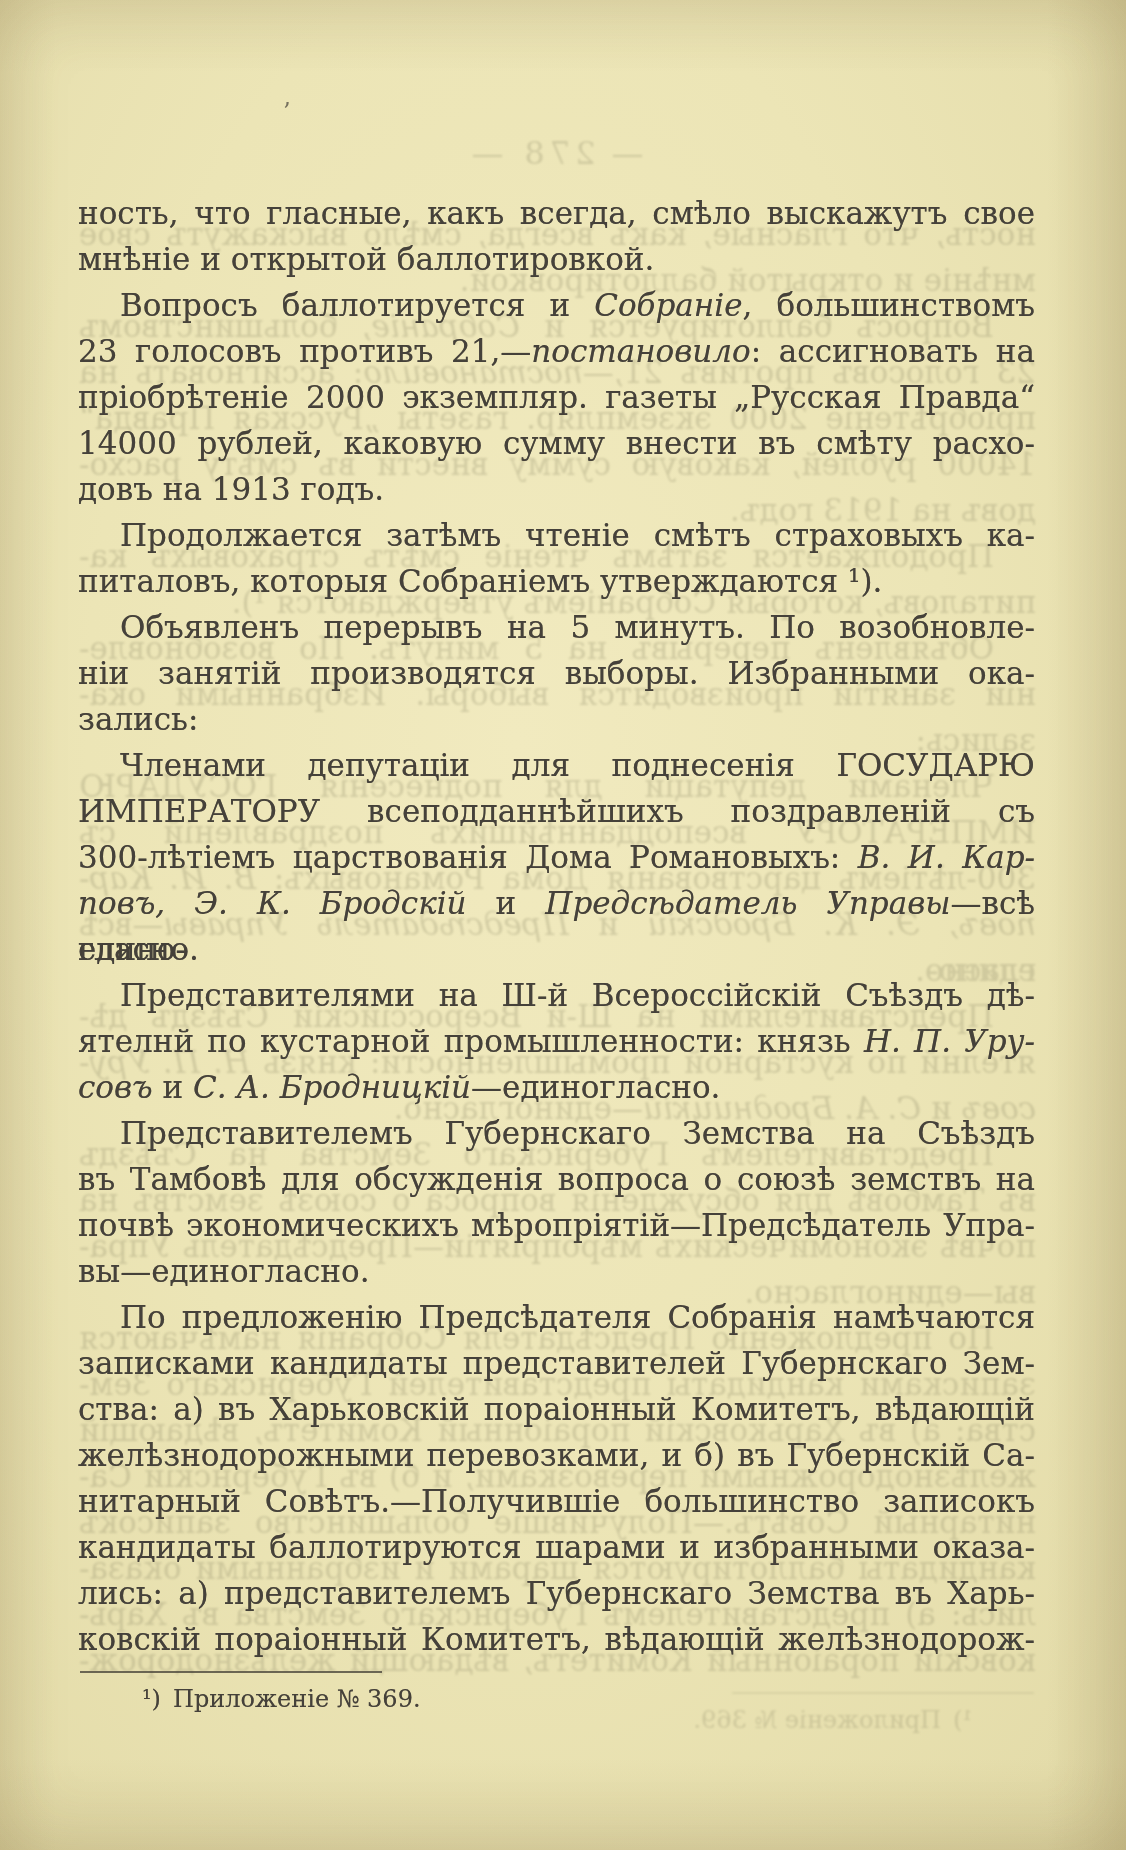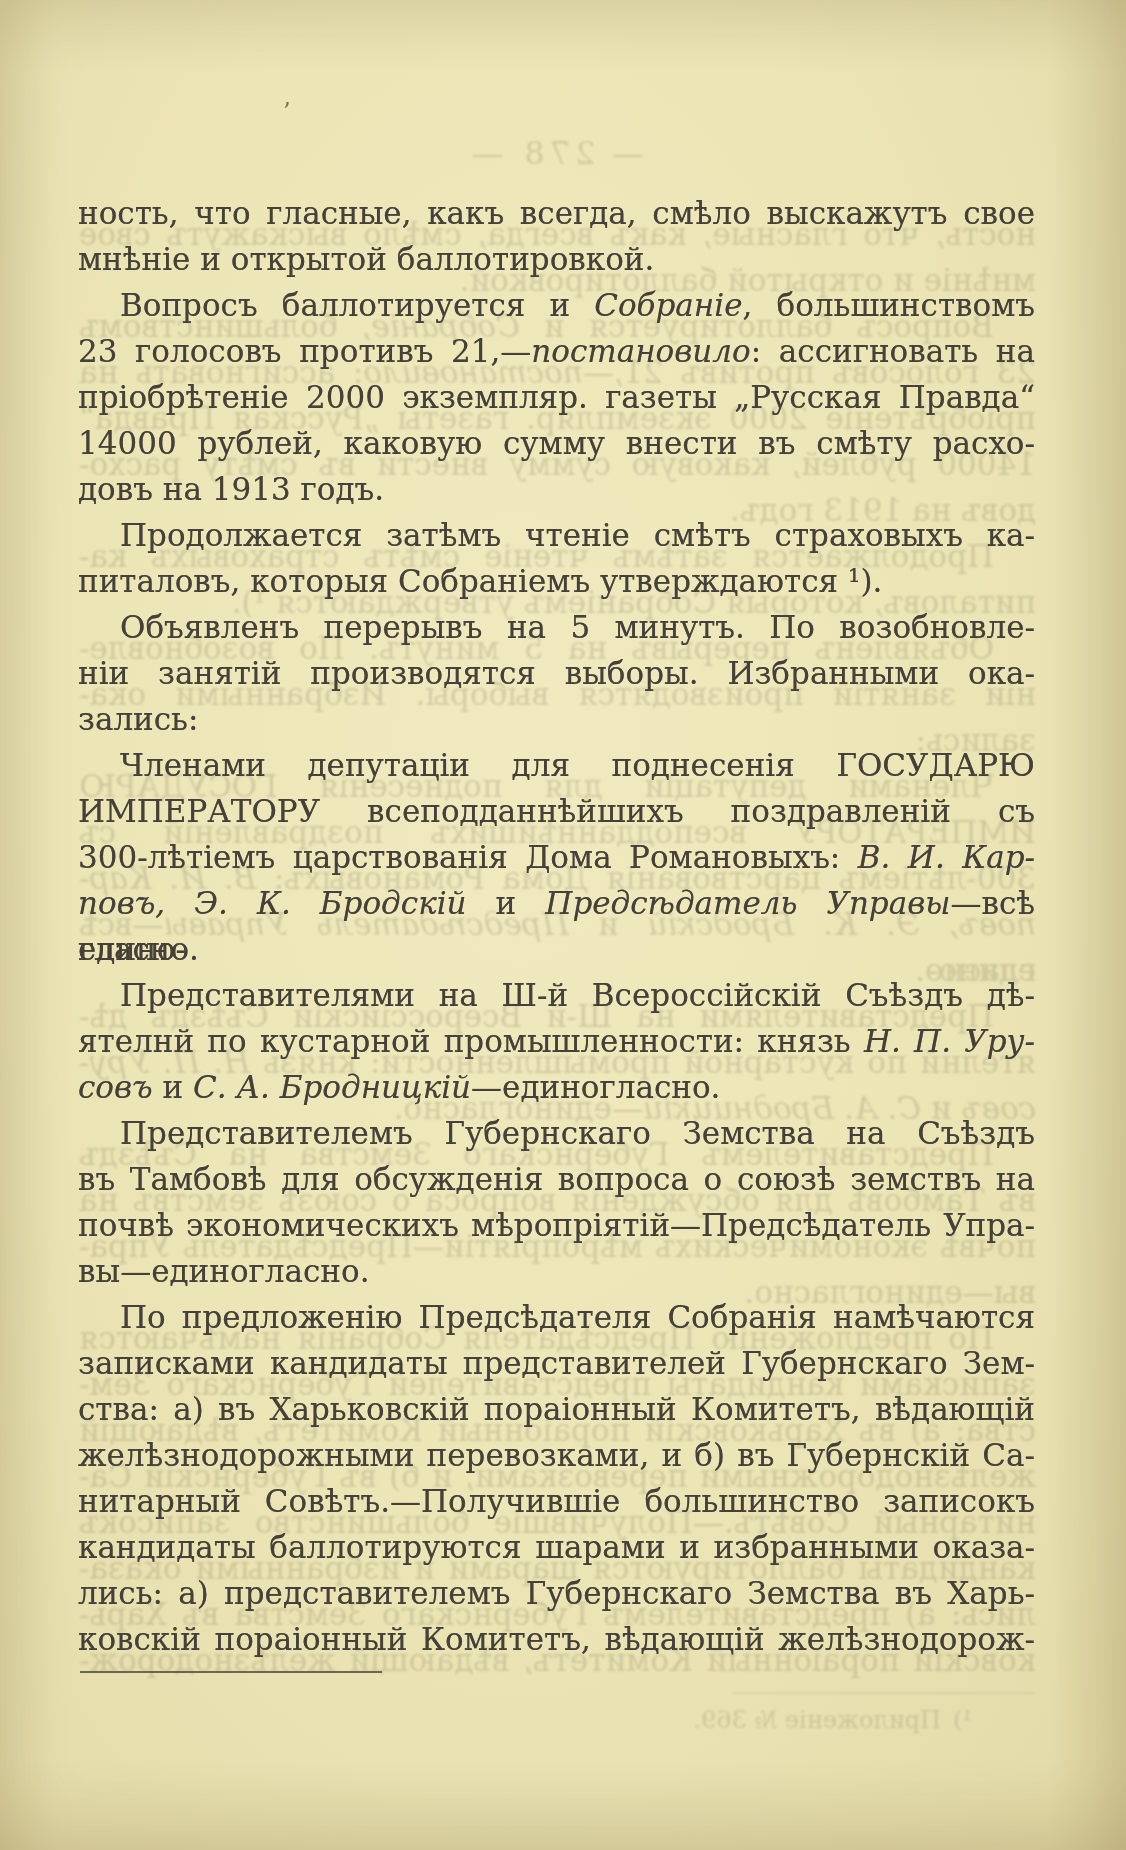--- a/index.html
+++ b/index.html
@@ -182,15 +182,18 @@
           <div class="line"><span>желѣзнодорожными перевозками, и б) въ Губернскій Са-</span></div>
           <div class="line"><span>нитарный Совѣтъ.—Получившіе большинство записокъ</span></div>
           <div class="line"><span>кандидаты баллотируются шарами и избранными оказа-</span></div>
           <div class="line"><span>лись: а) представителемъ Губернскаго Земства въ Харь-</span></div>
           <div class="line jlast"><span>ковскій пораіонный Комитетъ, вѣдающій желѣзнодорож-</span></div>
         </div>
       </div>
 
     <div class="fnrule"></div>
 
+    <div class="footnote">
+      <span class="fmark">¹)</span><span>Приложеніе № 369.</span>
+    </div>
   </div>
 
 </div>
 
 </body></html>

